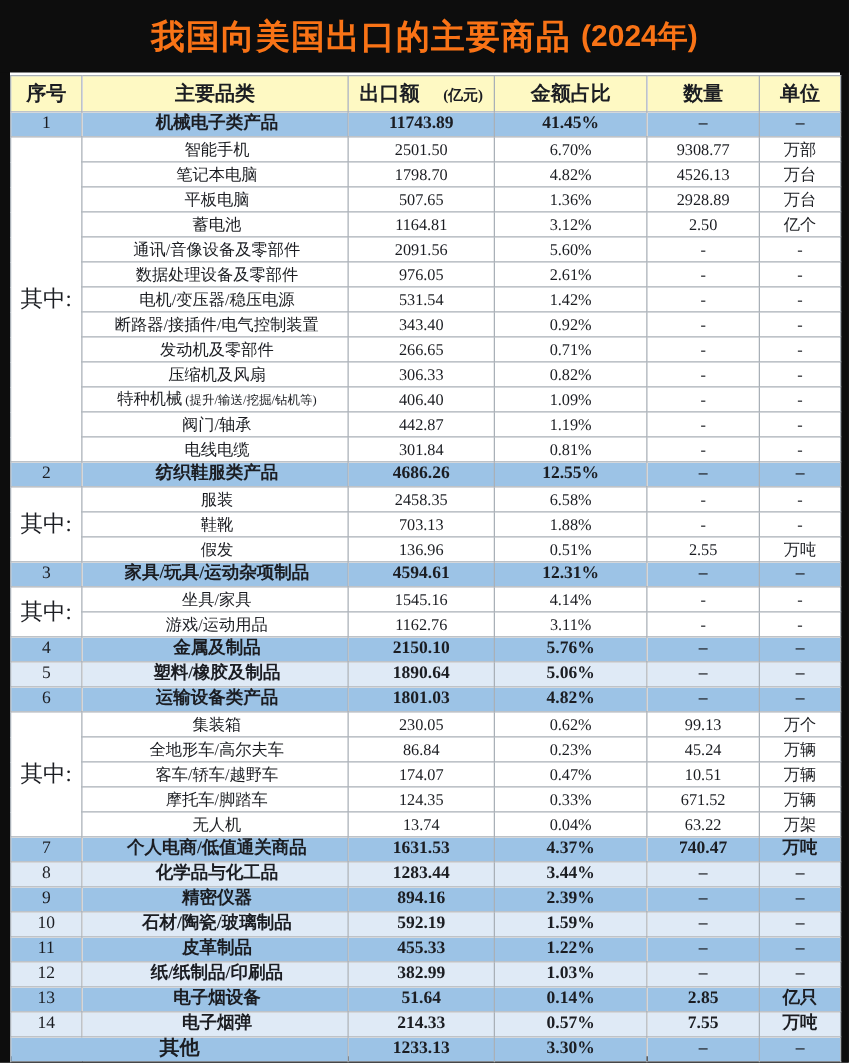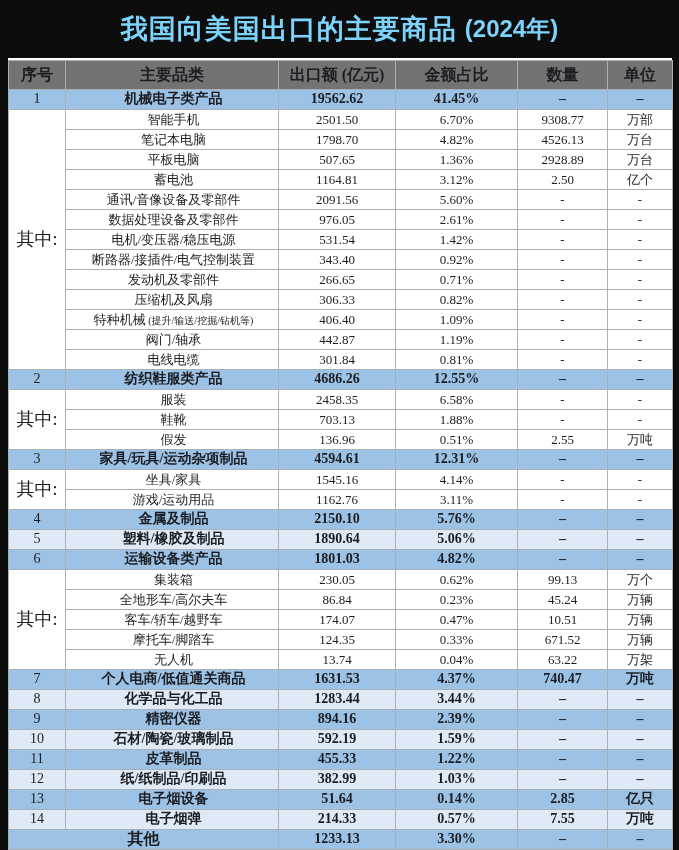--- a/index.html
+++ b/index.html
@@ -2,21 +2,21 @@
 <html><head>
 <meta charset="utf-8">
 <style>
   html, body { margin:0; padding:0; background:#0d0d0d; }
   .page {
     position:relative; width:679px; height:850px; background:#0d0d0d;
     font-family:"Liberation Serif","DejaVu Serif",serif; overflow:hidden;
   }
   .title-bar {
     height:58px; display:flex; align-items:center; justify-content:center;
-    gap:8px; background:#0d0d0d; color:#7dd3fc;
+    gap:8px; background:#0d0d0d; color:#f97316;
     font-family:"Liberation Sans","DejaVu Sans",sans-serif;
   }
   .title-main { font-size:27px; font-weight:bold; letter-spacing:1px; }
   .title-year { font-size:24px; font-weight:bold; }
   .table-wrap {
     position:absolute; left:8px; right:7px; top:58px; bottom:5px;
     background:#ffffff; box-sizing:border-box; padding-top:2px;
   }
   table.tbl {
     width:100%; height:100%; border-collapse:collapse; table-layout:fixed;
@@ -24,22 +24,22 @@
   .c-seq  { width:57px; }
   .c-cat  { width:213px; }
   .c-val  { width:117px; }
   .c-pct  { width:122px; }
   .c-qty  { width:90px; }
   .c-unit { width:65px; }
   th, td {
     border:1px solid #a9b0b7; padding:0 2px; text-align:center;
     overflow:hidden; white-space:nowrap; color:#1b1d22;
   }
-  thead th { height:28px; font-size:16px; font-weight:bold; background:#737373; }
-  th .hnote { font-size:16px; font-weight:bold; }
+  thead th { height:28px; font-size:16px; font-weight:bold; background:#fef9c3; }
+  th .hnote { font-size:12px; font-weight:bold;padding-left:16px; }
   tbody td { height:19px; font-size:13px; line-height:1.05; background:#ffffff; }
   td.cat { text-align:center; padding-left:5px; }
   td.qz  { font-size:18px; }
   .note { font-size:10px; }
   tr.r-blue  td { background:#9cc3e6; }
   tr.r-light td { background:#dfeaf6; }
   tr.r-yellow td { background:#ffff00; }
   tr.r-main td { font-weight:bold; font-size:14px; }
   tr.r-main td.seq { font-weight:normal; font-size:14px; }
   tr.r-merged td.cat-merged { text-align:center; font-weight:bold; font-size:16px; }
@@ -70,21 +70,21 @@
             <th>出口额<span class="hnote"> (亿元)</span></th>
             <th>金额占比</th>
             <th>数量</th>
             <th>单位</th>
           </tr>
       </thead>
       <tbody id="tbl-body">
           <tr class="r-main r-blue">
             <td class="seq">1</td>
             <td class="cat cat-main">机械电子类产品</td>
-            <td class="num">19562.62</td>
+            <td class="num">11743.89</td>
             <td class="num">41.45%</td>
             <td class="num">–</td>
             <td class="unit">–</td>
           </tr>
           <tr class="r-sub">
             <td class="qz" rowspan="13">其中:</td>
             <td class="cat cat-sub">智能手机</td>
             <td class="num">2501.50</td>
             <td class="num">6.70%</td>
             <td class="num">9308.77</td>

